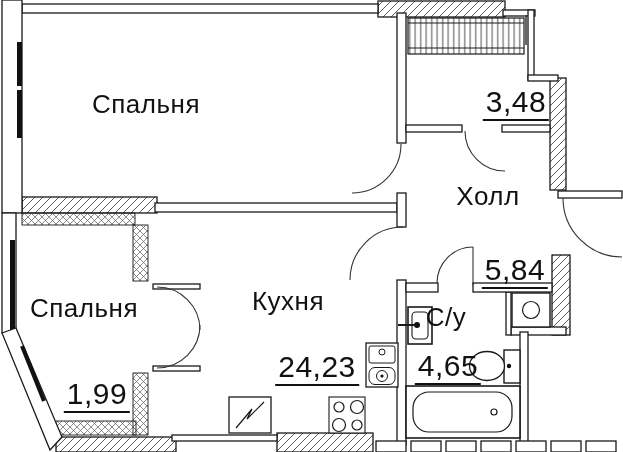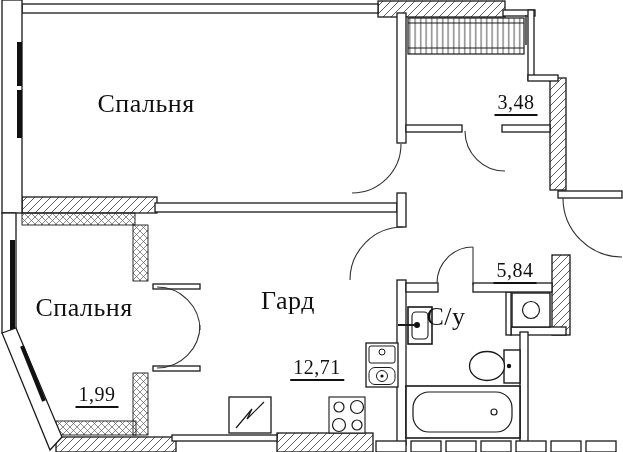--- a/index.html
+++ b/index.html
@@ -1,34 +1,34 @@
 <!DOCTYPE html>
 <html><head>
 <meta charset="utf-8">
 <style>
   html,body{margin:0;padding:0;background:#fff;}
   .plan{
     position:relative;
     width:623px;height:452px;
     background:#fff;
-    font-family:Liberation Serif, serif;
+    font-family:Liberation Sans, sans-serif;
     overflow:hidden;
   }
   .plan svg{position:absolute;left:0;top:0;}
   .lbl{
     position:absolute;
     transform:translate(-50%,-50%);
     font-size:26px;
     color:#111;
     white-space:nowrap;
     line-height:1;
     letter-spacing:0.5px;
   }
   .area{
-    font-size:20px;
+    font-size:30px;
     border-bottom:2px solid #111;
     padding:0 3px 2px 3px;
   }
 </style>
 </head>
 <body>
 
 <div class="plan">
 
   <svg width="623" height="452" viewBox="0 0 623 452">
@@ -166,23 +166,25 @@
       <rect x="516" y="441" width="30" height="11"></rect>
       <rect x="551" y="441" width="30" height="11"></rect>
       <rect x="586" y="441" width="30" height="11"></rect>
     </g>
   </svg>
 
   <div class="lbl" style="left:146px;top:104px">Спальня</div>
 
   <div class="lbl area" style="left:516px;top:104px">3,48</div>
 
+  <div class="lbl" style="left:488px;top:196px">Холл</div>
   <div class="lbl area" style="left:515px;top:272px">5,84</div>
 
   <div class="lbl" style="left:84px;top:308px">Спальня</div>
   <div class="lbl area" style="left:97px;top:396px">1,99</div>
 
-  <div class="lbl" style="left:288px;top:301px">Гард</div>
-  <div class="lbl area" style="left:317px;top:369px">12,71</div>
+  <div class="lbl" style="left:288px;top:301px">Кухня</div>
+  <div class="lbl area" style="left:317px;top:369px">24,23</div>
 
   <div class="lbl" style="left:446px;top:317px">С/у</div>
+  <div class="lbl area" style="left:448px;top:368px">4,65</div>
 
 </div>
 
 </body></html>

